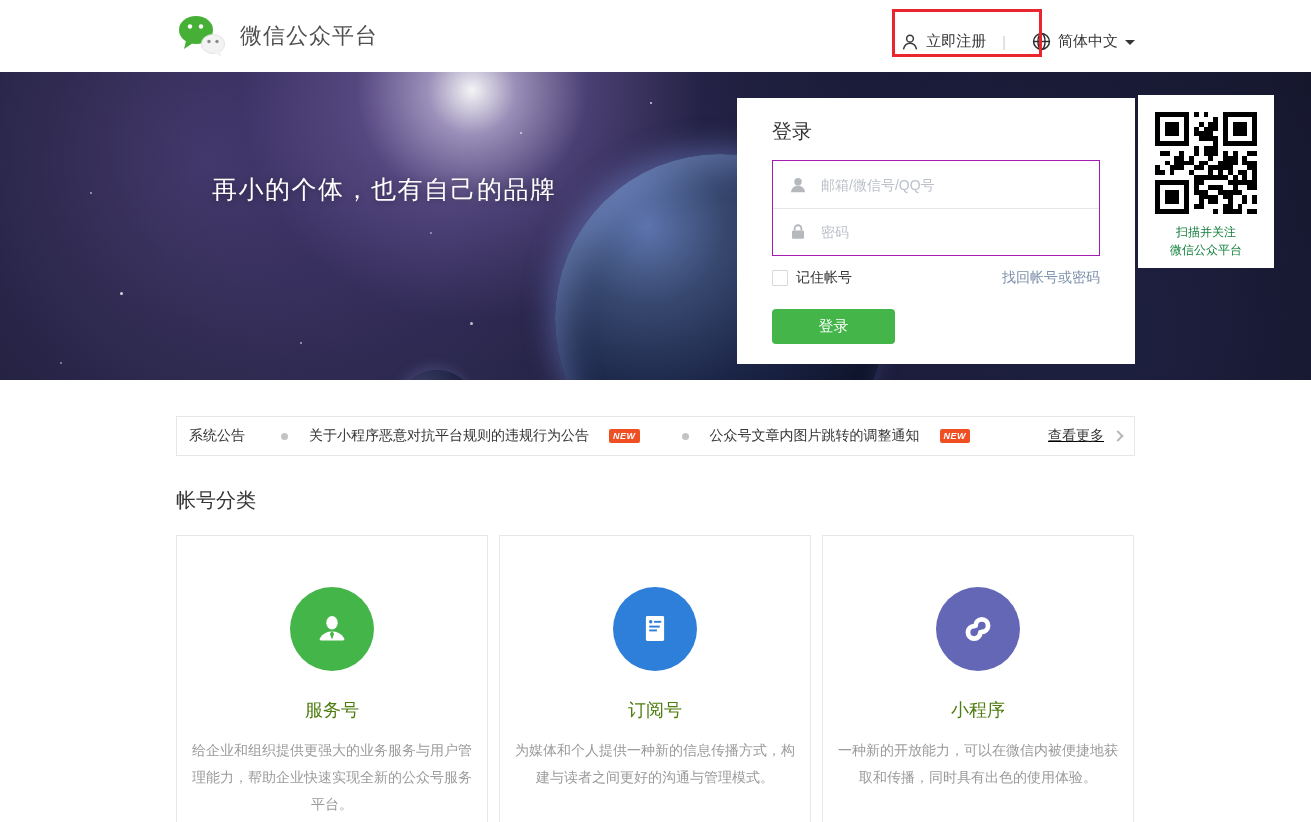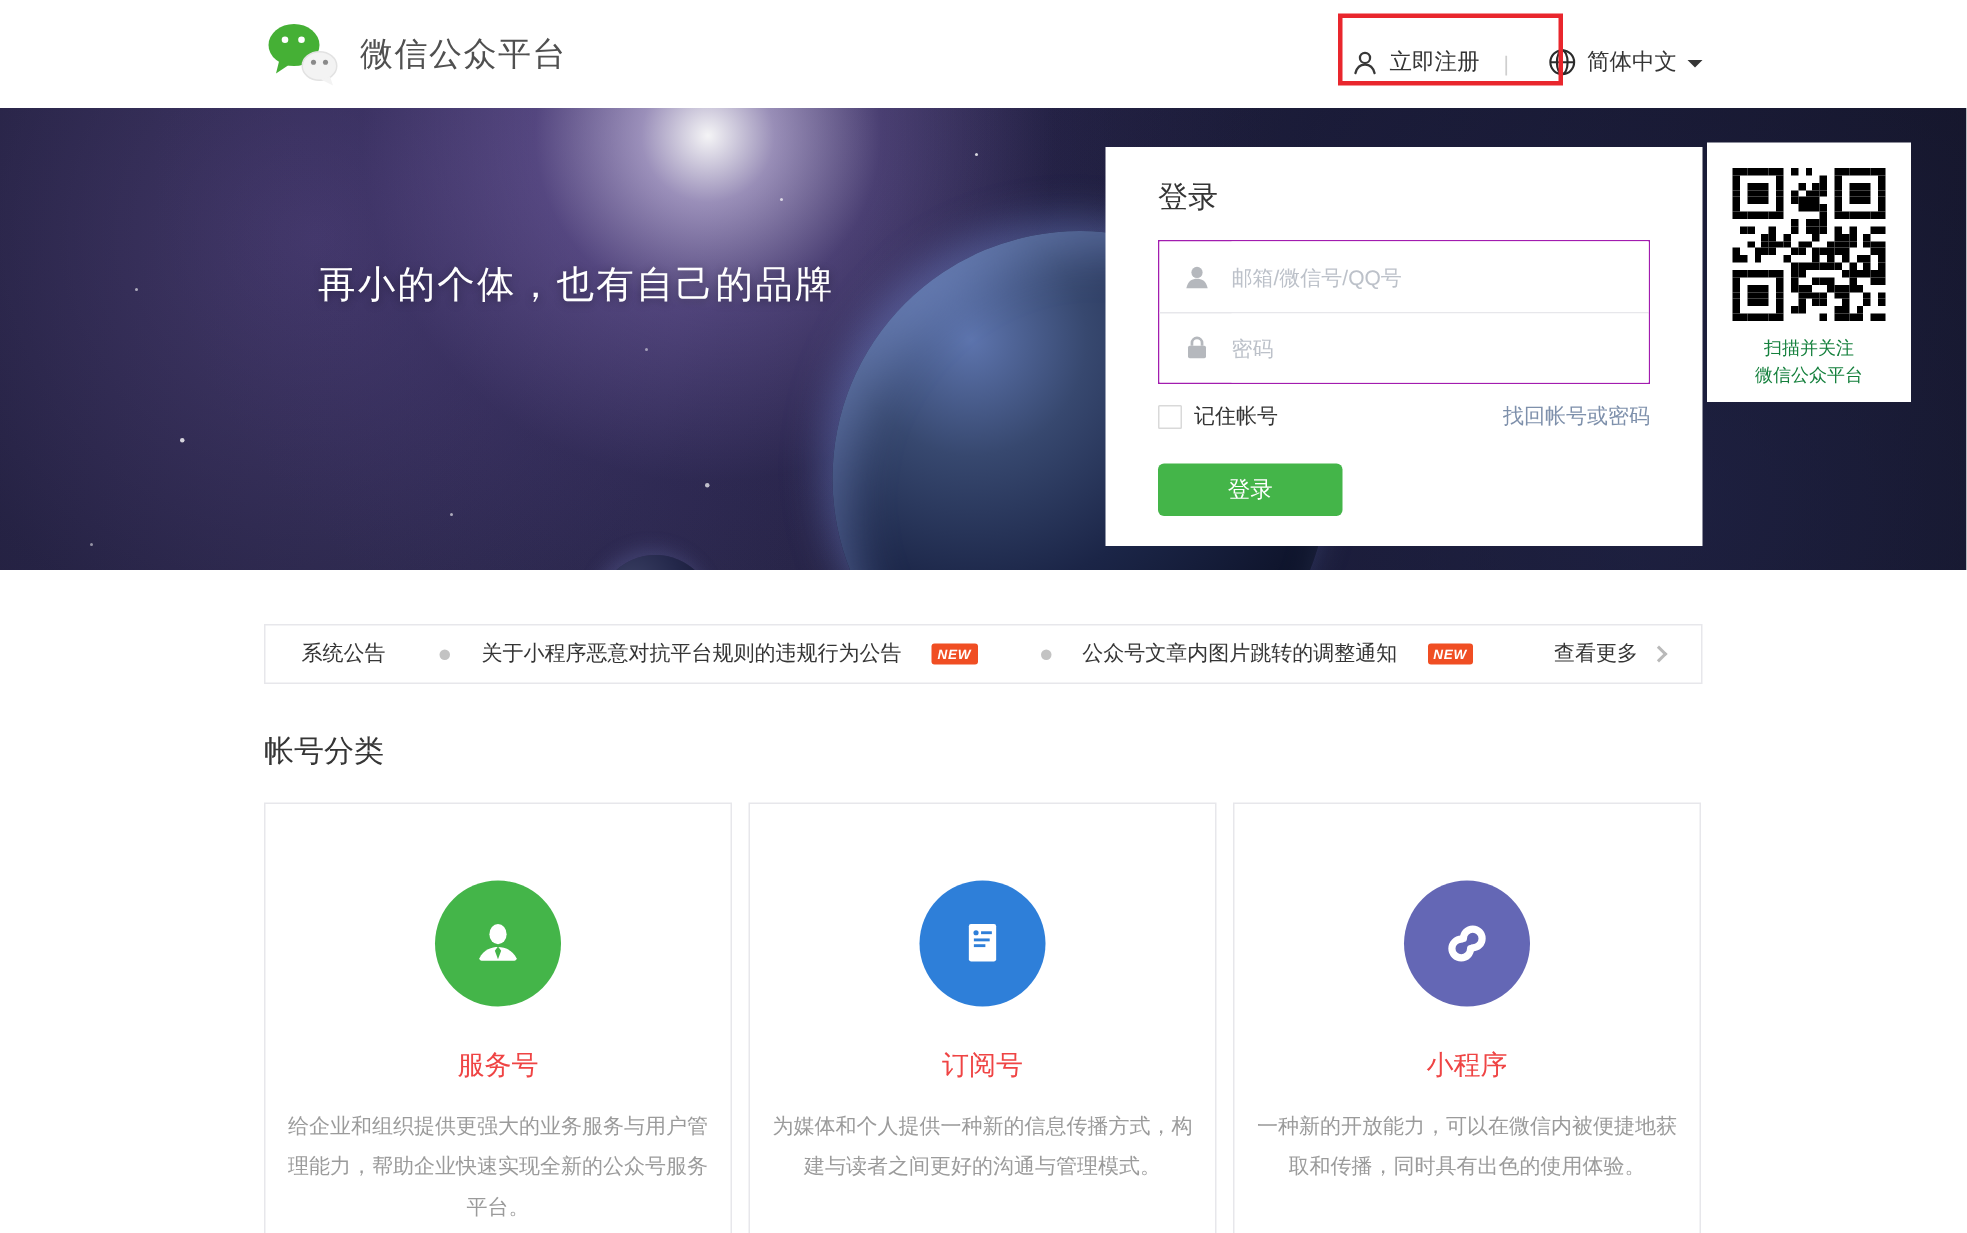--- a/index.html
+++ b/index.html
@@ -65,43 +65,43 @@
   .qr-panel { position:absolute; left:1138px; top:23px; width:136px; height:173px; background:#fff;
     z-index:3; text-align:center; padding-top:17px; }
   .qr-code { width:102px; height:102px; margin:0 auto; display:grid;
     grid-template-columns:repeat(21,1fr); grid-template-rows:repeat(21,1fr); background:#fff; }
   .qr-code .on { background:#000; }
   .qr-caption { margin-top:9px; font-size:12px; color:#15803d; line-height:18px; }
 
   
   .content { width:959px; margin:0 auto 0 176px; }
   .announce-bar { margin-top:36px; height:40px; border:1px solid #e7e7eb; display:flex;
-    align-items:center; padding:0 24px; }
+    align-items:center; padding:0 12px; }
   .announce-label { font-size:14px; color:#353535; margin-right:36px; }
   .announce-item { display:flex; align-items:center; cursor:pointer;gap:12px; }
   .announce-item + .announce-item { margin-left:42px; }
   .bullet-dot { width:7px; height:7px; border-radius:50%; background:#c3c3c3; margin-right:9px; }
   .announce-text { font-size:14px; color:#353535; }
   .new-badge { margin-left:8px; background:#f04e23; color:#fff; font-size:9px; font-weight:bold;
     font-style:italic; padding:2px 4px; border-radius:2px; letter-spacing:0.5px; }
-  .more-link { margin-left:auto; display:flex; align-items:center; cursor:pointer; }
+  .more-link { margin-left:auto; display:flex; align-items:center; cursor:pointer;text-decoration:underline; }
   .more-label { font-size:14px; color:#353535; }
   .chevron-right { margin-left:10px; width:8px; height:8px; border-top:2px solid #b9b9b9;
     border-right:2px solid #b9b9b9; transform:rotate(45deg); }
 
   
   .cat-heading { margin-top:31px; font-size:20px; color:#353535; }
   .cards { margin-top:21px; display:flex; gap:11px; }
   .card { width:312px; height:420px; border:1px solid #e7e7eb; background:#fff; text-align:center; }
   .card-icon { width:84px; height:84px; border-radius:50%; margin:51px auto 0;
     display:flex; align-items:center; justify-content:center; }
   .icon-green { background:#44b549; }
   .icon-blue { background:#2e7fd9; }
   .icon-purple { background:#6467b5; }
-  .card-title { margin-top:27px; font-size:18px; color:#ef4444; }
+  .card-title { margin-top:27px; font-size:18px; color:#4d7c0f; }
   .card-desc { margin:15px auto 0; width:282px; font-size:14px; color:#9b9b9b; line-height:27px; }
 </style>
 </head>
 <body>
 
 <div class="header">
   <div class="header-inner">
     <div class="logo">
       <svg width="52" height="46" viewBox="0 0 52 46">
         <ellipse cx="20" cy="17" rx="17" ry="14" fill="#45b035"></ellipse>

